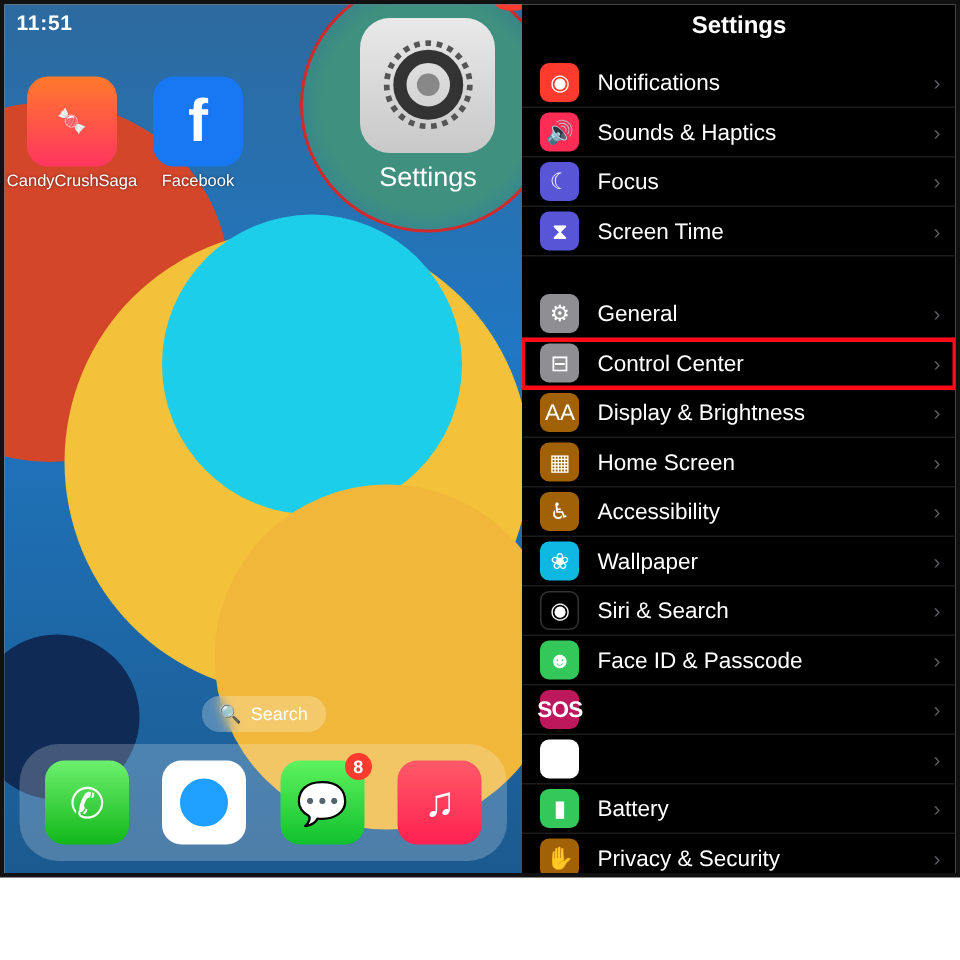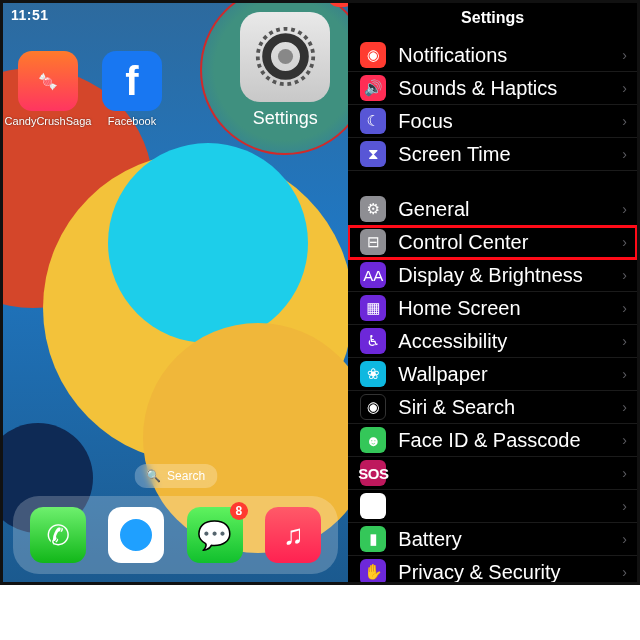--- a/index.html
+++ b/index.html
@@ -35,27 +35,27 @@
 
   .dock{position:absolute;bottom:8px;left:10px;right:10px;height:78px;border-radius:26px;background:rgba(255,255,255,.22);display:flex;align-items:center;justify-content:space-around;padding:0 6px;}
   .dock .app-icon{width:56px;height:56px;border-radius:13px;}
 
   
   .nav-title{position:absolute;top:6px;left:0;right:0;text-align:center;font-size:16px;font-weight:700;}
   .list{position:absolute;top:36px;left:0;right:0;bottom:0;overflow:hidden;}
   .group{margin:0 0 22px 0;}
   .row{display:flex;align-items:center;gap:12px;padding:6px 12px 6px 12px;border-bottom:1px solid #1b1b1b;position:relative;height:33px;}
   .row .ic{width:26px;height:26px;border-radius:6px;flex:0 0 26px;display:flex;align-items:center;justify-content:center;font-size:15px;color:#fff;}
-  .row .lbl{font-size:20px;color:#fff;}
+  .row .lbl{font-size:15px;color:#fff;}
   .row .chev{position:absolute;right:10px;color:#5b5b60;font-size:14px;}
   .hl{outline:3px solid #ff0b18;outline-offset:-2px;z-index:2;}
 
   
   .c-red{background:#ff3b30}.c-pink{background:#ff2d55}.c-indigo{background:#5856d6}
-  .c-gray{background:#8e8e93}.c-blue{background:#6d28d9}.c-cyan{background:#0eb8e0}
+  .c-gray{background:#8e8e93}.c-blue{background:#a16207}.c-cyan{background:#0eb8e0}
   .c-green{background:#34c759}.c-black{background:#000;border:1px solid #333}
   .c-sos{background:#be185d;font-size:9px;font-weight:800;letter-spacing:-.5px}
   .c-white{background:#fff;color:#ff2d55}
 
   
   .gear{width:70%;height:70%;}
 </style>
 </head>
 <body>
 

